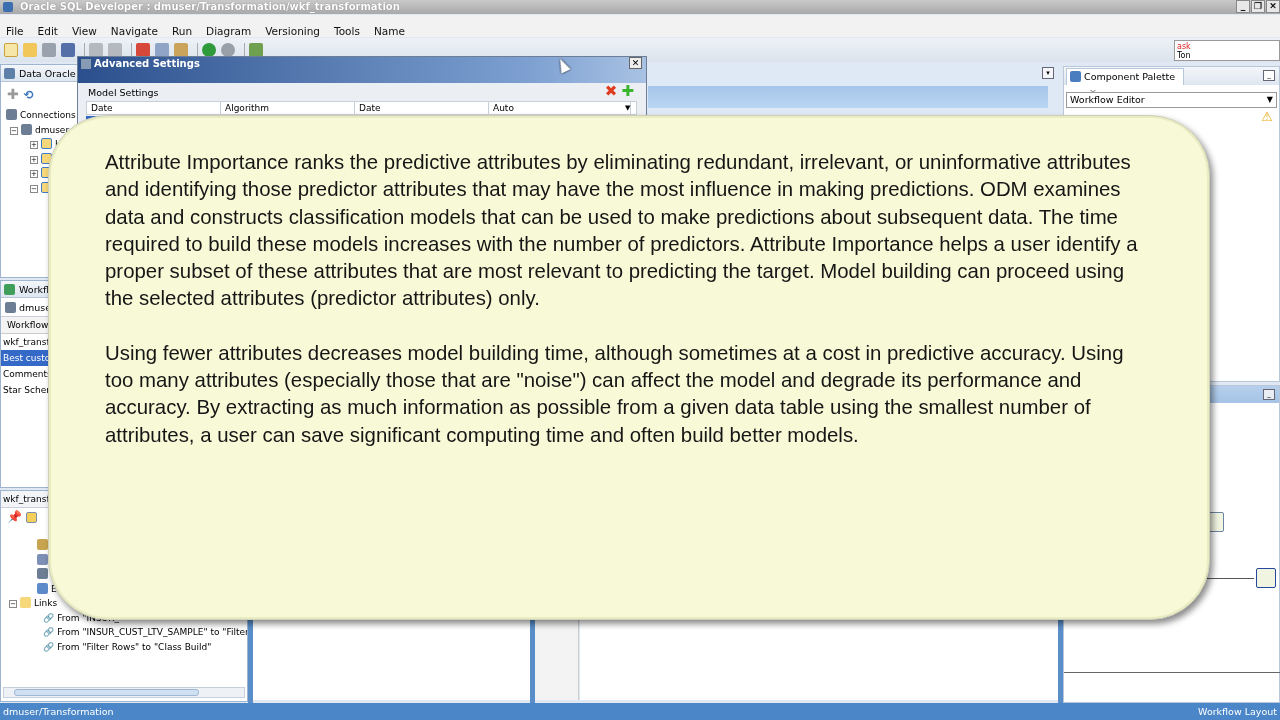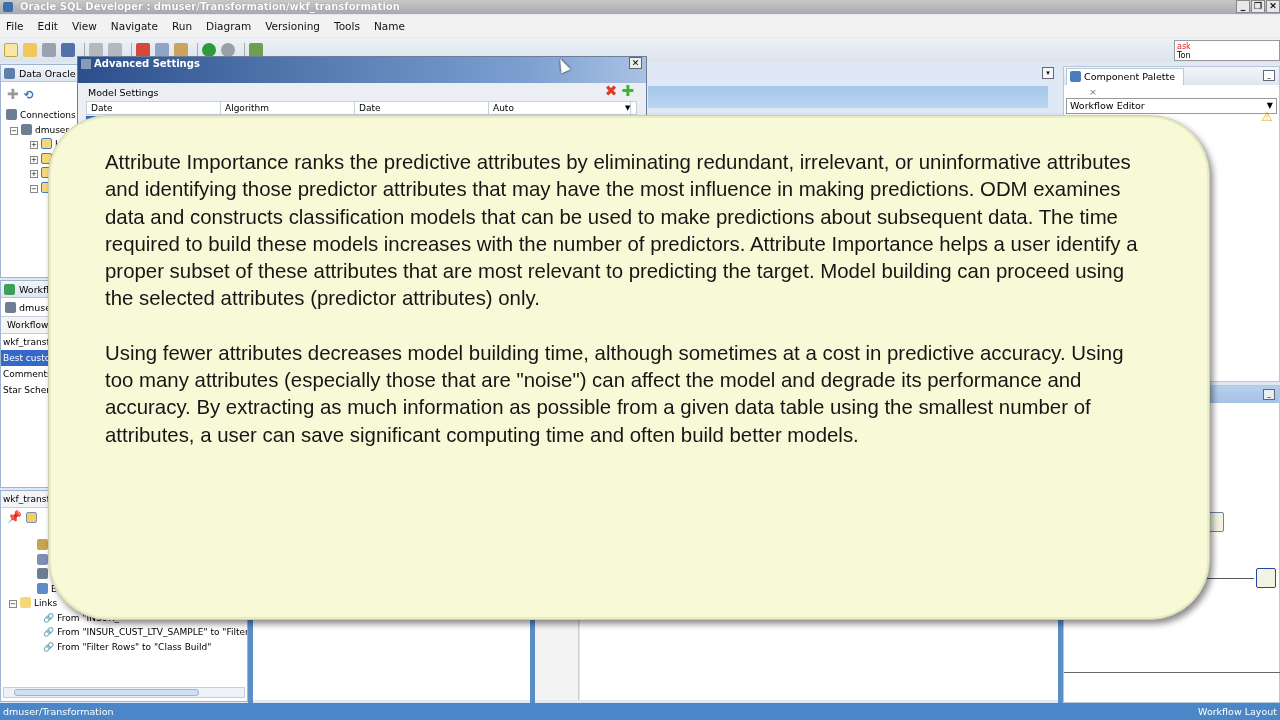--- a/index.html
+++ b/index.html
@@ -1,21 +1,21 @@
 <!DOCTYPE html>
 <html><head>
 <meta charset="utf-8">
 <style>
 *{box-sizing:border-box;margin:0;padding:0}
 html,body{width:1280px;height:720px;overflow:hidden;background:#dfe8f3;font-family:"DejaVu Sans",sans-serif;font-size:10px;color:#000}
 .titlebar{position:absolute;left:0;top:0;width:1280px;height:14px;background:linear-gradient(#c9c9c9,#a9a9a9);color:#fff;font-size:10px;line-height:14px;padding-left:20px;font-weight:bold;text-shadow:0 0 1px #666}
 .titlebar .appicon{position:absolute;left:3px;top:2px;width:10px;height:10px;background:#3d6fb0;border-radius:2px}
 .winbtns{position:absolute;right:0;top:0;display:flex}
 .winbtns span{width:14px;height:13px;border:1px solid #888;background:#e8e8e8;color:#000;font-size:9px;line-height:11px;text-align:center;margin-left:1px}
-.menubar{position:absolute;left:0;top:15px;width:1280px;height:22px;background:#f2f2f2;display:flex;align-items:center;padding-left:6px}
+.menubar{position:absolute;left:0;top:15px;width:1280px;height:22px;background:#f2f2f2;display:flex;align-items:flex-end;padding-left:6px}
 .menubar span{font-size:10.5px;margin-right:14px;color:#111}
 .toolbar{position:absolute;left:0;top:38px;width:1280px;height:24px;background:linear-gradient(#eef2f7,#dbe3ec);display:flex;align-items:center;padding-left:4px}
 .tb{width:14px;height:14px;margin-right:5px;border-radius:2px}
 .tbsep{width:1px;height:14px;background:#aaa;margin:0 4px}
 .search-box{position:absolute;left:1174px;top:40px;width:106px;height:21px;background:#fff;border:1px solid #999;font-size:8px;line-height:9px;padding:1px 2px}
 .search-box .ask{color:#d22}
 .panel{position:absolute;background:#fff;border:1px solid #9fb4cf}
 .panel-head{height:17px;background:linear-gradient(#f3f6fa,#dde6f0);border-bottom:1px solid #b7c6d8;font-size:9.5px;line-height:17px;padding-left:18px;position:relative;white-space:nowrap;overflow:hidden}
 .panel-head .pi{position:absolute;left:3px;top:3px;width:11px;height:11px;background:#5d7fa8;border-radius:2px}
 .tree{font-size:9px;line-height:14.5px;white-space:nowrap;overflow:hidden}
@@ -161,21 +161,21 @@
 
 <div class="panel" style="left:1063px;top:66px;width:217px;height:316px;border-color:#b8c7da">
   <div style="height:18px;background:linear-gradient(#f3f6fa,#dde6f0);position:relative">
     <div style="position:absolute;left:2px;top:1px;width:118px;height:17px;background:#fff;border:1px solid #b8c7da;border-bottom:none;font-size:9.5px;line-height:15px;padding-left:17px">
       <span class="icon-sq" style="position:absolute;left:3px;top:2px;background:#4a7cc0"></span>
       <span>Component Palette</span>
       <span style="color:#777;margin-left:5px">×</span>
     </div>
     <span style="position:absolute;right:4px;top:3px;width:12px;height:11px;border:1px solid #667;background:#fff;font-size:7px;line-height:8px;text-align:center">_</span>
   </div>
-  <div style="margin:13px 2px;height:16px;border:1px solid #999;background:#fff;font-size:9.5px;line-height:14px;padding-left:3px;position:relative">
+  <div style="margin:7px 2px;height:16px;border:1px solid #999;background:#fff;font-size:9.5px;line-height:14px;padding-left:3px;position:relative">
     <span>Workflow Editor</span>
     <span style="position:absolute;right:3px;top:0;font-size:8px">▼</span>
   </div>
   <span style="position:absolute;right:6px;top:42px;color:#e8a915;font-size:13px">⚠</span>
 </div>
 
 <div class="panel" style="left:1063px;top:385px;width:217px;height:318px;border-color:#b8c7da">
   <div style="height:17px;background:linear-gradient(#b6cfec,#a5c3e6)">
     <span style="position:absolute;right:4px;top:3px;width:12px;height:11px;border:1px solid #667;background:#e9eef5;font-size:7px;line-height:8px;text-align:center">_</span>
   </div>

